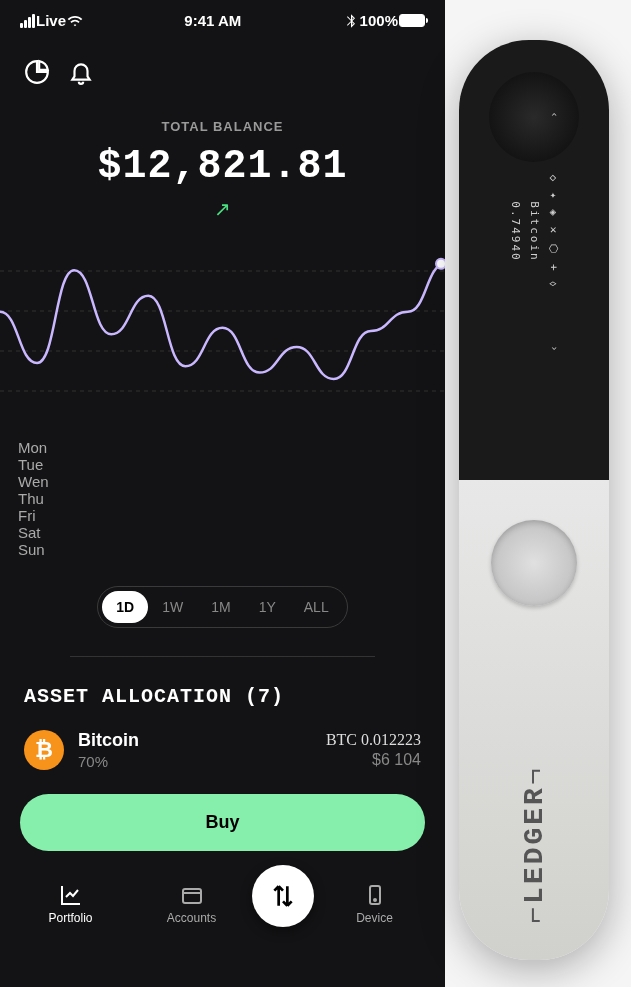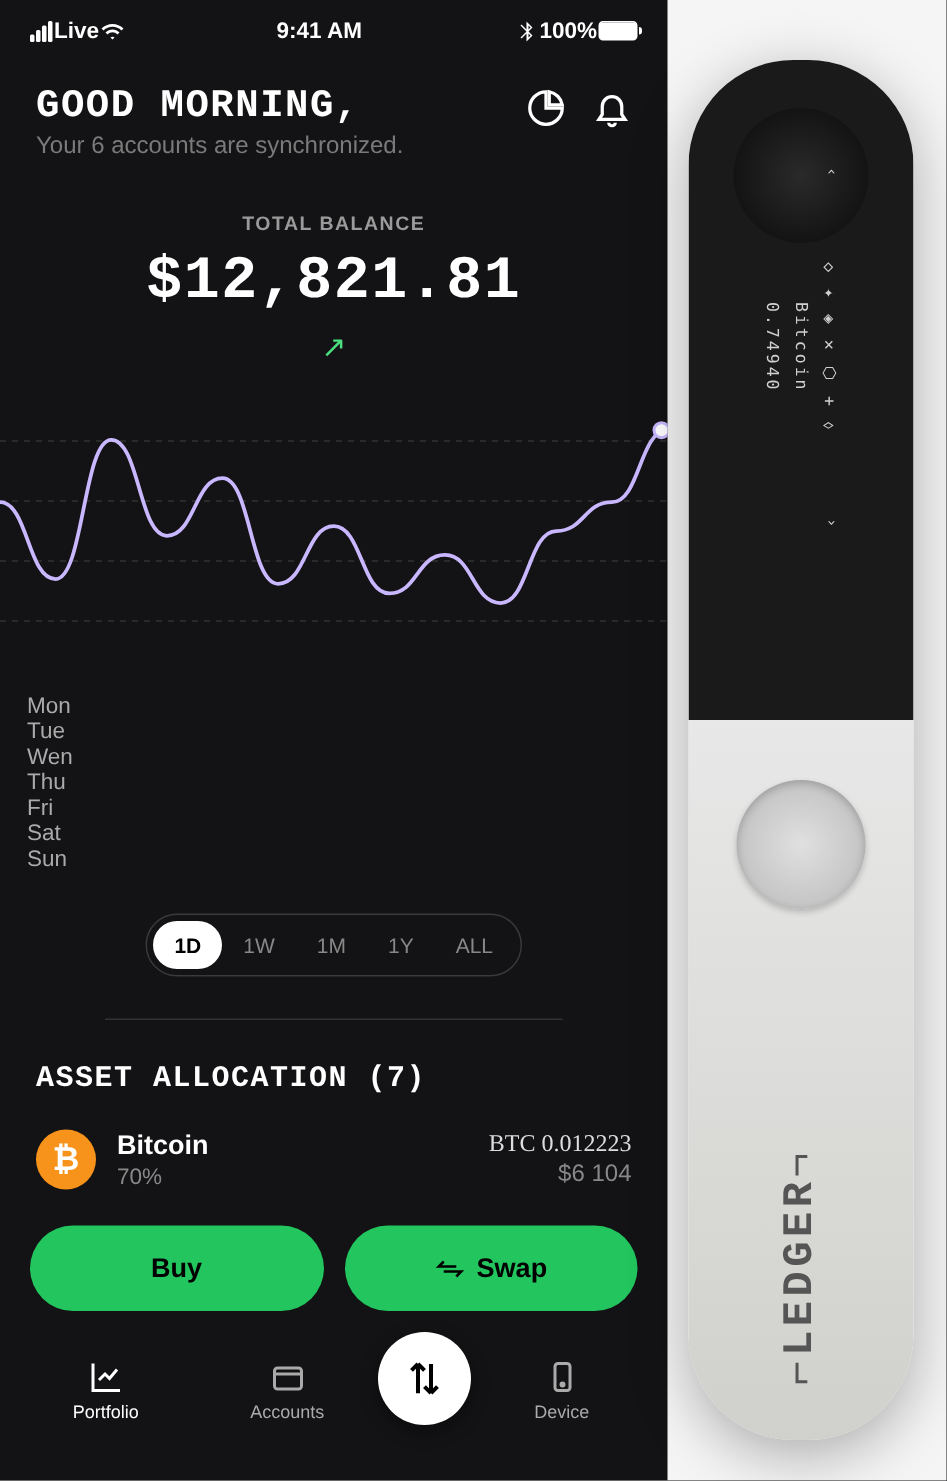--- a/index.html
+++ b/index.html
@@ -102,21 +102,21 @@
 .asset-amount { font-size: 16px; color: #ddd; font-family: Liberation Serif, serif; }
 .asset-fiat { font-size: 16px; color: #888; margin-top: 2px; }
 
 .action-buttons {
   display: flex;
   gap: 14px;
   padding: 24px 20px 12px;
 }
 .action-btn {
   flex: 1;
-  background: #22c55e;
+  background: #86efac;
   color: #000;
   border-radius: 999px;
   padding: 18px 0;
   font-size: 18px;
   font-weight: 700;
   display: flex;
   align-items: center;
   justify-content: center;
   gap: 8px;
   cursor: pointer;
@@ -223,24 +223,20 @@
           <path d="M12 2v8L7 5l-1 1 6 6-6 6 1 1 5-5v8l6-6-4-4 4-4-6-6zm2 4l2 2-2 2V6zm0 8l2 2-2 2v-4z"></path>
         </svg>
       <span>100%</span>
       <div class="battery">
           <div class="battery-fill"></div>
         </div>
     </div>
   </div>
 
   <div class="header">
-    <div class="greeting">
-      <h1>GOOD MORNING,</h1>
-      <p>Your 6 accounts are synchronized.</p>
-    </div>
     <div class="header-icons">
       <svg class="icon-btn" viewBox="0 0 24 24" fill="none" stroke="#fff" stroke-width="2">
           <path d="M12 2a10 10 0 1 0 10 10h-10V2z"></path>
           <path d="M14 2a10 10 0 0 1 8 8h-8V2z"></path>
         </svg>
       <svg class="icon-btn" viewBox="0 0 24 24" fill="none" stroke="#fff" stroke-width="2">
           <path d="M18 16v-5a6 6 0 1 0-12 0v5l-2 3h16l-2-3zM10 21a2 2 0 0 0 4 0"></path>
         </svg>
     </div>
   </div>
@@ -295,26 +291,20 @@
       <div class="asset-amount">BTC 0.012223</div>
       <div class="asset-fiat">$6 104</div>
     </div>
         </div>
       </div>
   </div>
 
   <div class="action-buttons">
     <div class="action-btn">
       <span>Buy</span>
-    </div>
-    <div class="action-btn">
-      <svg width="20" height="20" viewBox="0 0 24 24" fill="none" stroke="#000" stroke-width="2">
-          <path d="M7 10l-4 0 0 0 4-4M3 10h14M17 14l4 0-4 4M21 14H7"></path>
-        </svg>
-      <span>Swap</span>
     </div>
   </div>
 
   <div class="tab-bar">
     <div class="tab-item active">
       <svg class="tab-icon" viewBox="0 0 24 24" fill="none" stroke="currentColor" stroke-width="2">
           <path d="M3 3v18h18M7 14l4-4 3 3 5-6"></path>
         </svg>
       <span>Portfolio</span>
     </div>

